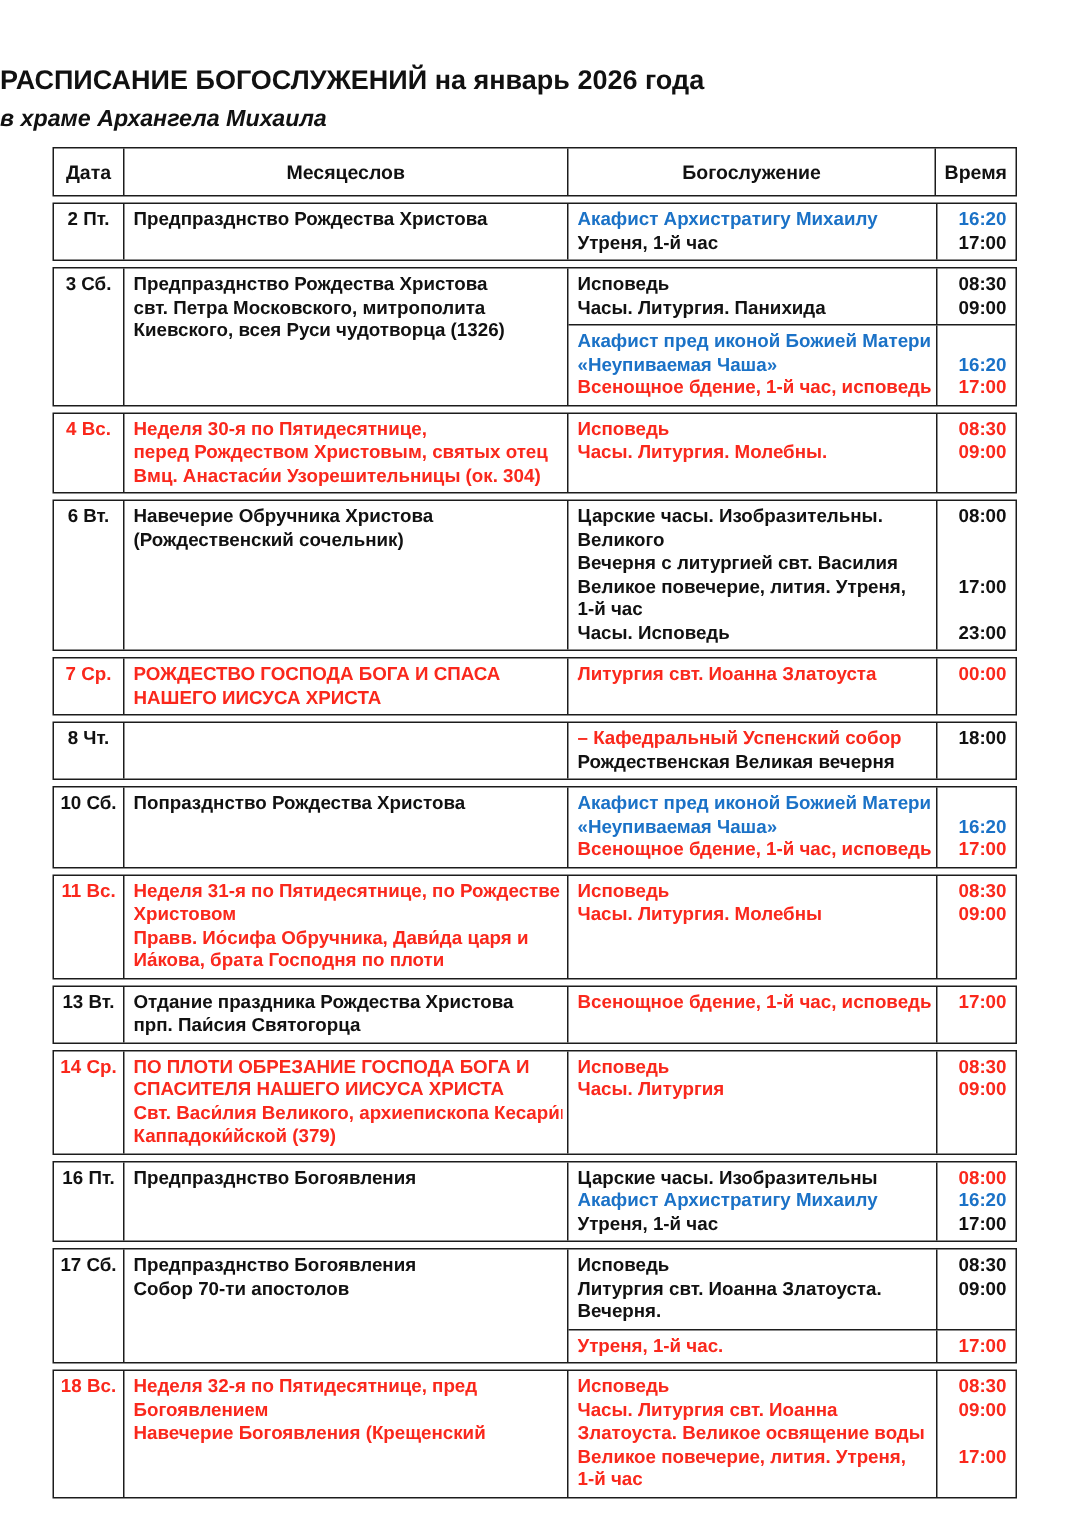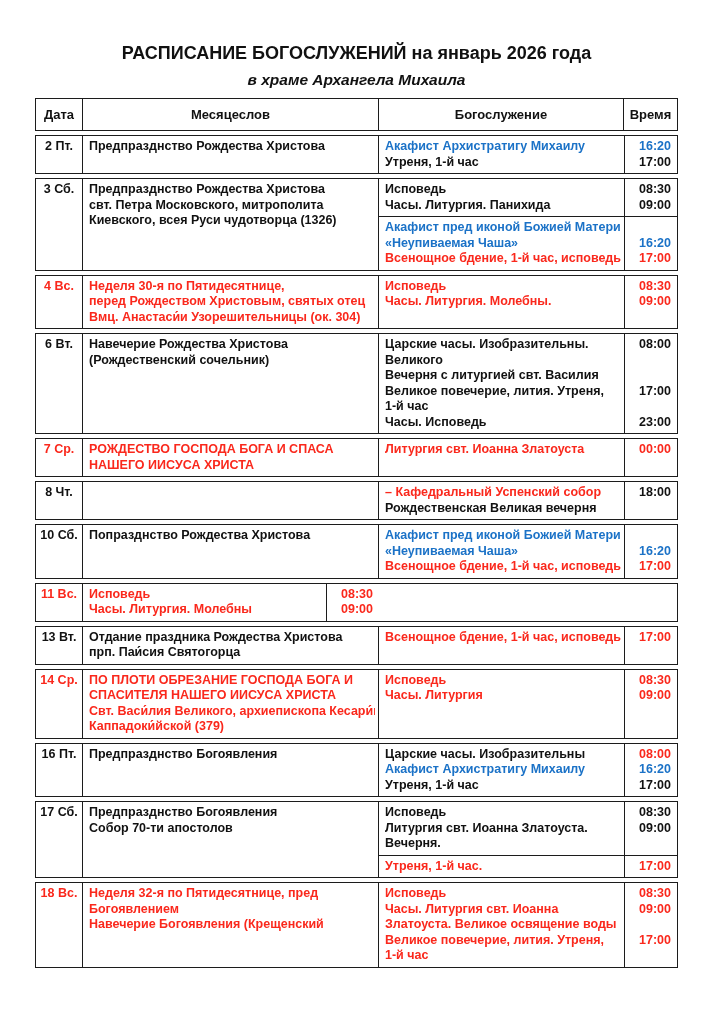--- a/index.html
+++ b/index.html
@@ -13,21 +13,21 @@
   *{box-sizing:border-box;}
   html,body{margin:0;padding:0;}
   body{
     width:713px;height:1024px;
     background:var(--c-bg);
     font-family:"Liberation Sans","DejaVu Sans",sans-serif;
     font-weight:bold;
     color:var(--c-black);
     overflow:hidden;
   }
-  .titles{text-align:center;padding-top:42px;}
+  .titles{text-align:left;padding-top:42px;}
   .title{font-size:18px;line-height:22px;}
   .subtitle{font-size:15.5px;line-height:19px;margin-top:6px;font-style:italic;}
   .tbl{width:643px;margin:9px 0 0 35px;}
   .thead{
     display:grid;
     grid-template-columns:47px 296px 1fr 53px;
     border:1.6px solid var(--c-border);
     margin-bottom:4px;
   }
   .hcell{
@@ -161,21 +161,21 @@
               <div class="time-col">
                 <div class="line c-red">08:30</div>
                 <div class="line c-red">09:00</div>
               </div>
             </div>
           </div>
         </div>
         <div class="trow">
           <div class="cell date c-black">6 Вт.</div>
           <div class="cell mes">
-            <div class="line c-black">Навечерие Рождества Христова</div>
+            <div class="line c-black">Навечерие Обручника Христова</div>
             <div class="line c-black">(Рождественский сочельник)</div>
           </div>
           <div class="svc">
             <div class="subcell">
               <div class="svc-text">
                 <div class="line c-black">Царские часы. Изобразительны.</div>
                 <div class="line c-black">Великого</div>
                 <div class="line c-black">Вечерня с литургией свт. Василия</div>
                 <div class="line c-black">Великое повечерие, лития. Утреня,</div>
                 <div class="line c-black">1-й час</div>
@@ -242,20 +242,26 @@
               <div class="time-col">
                 <div class="line c-blue"></div>
                 <div class="line c-blue">16:20</div>
                 <div class="line c-red">17:00</div>
               </div>
             </div>
           </div>
         </div>
         <div class="trow">
           <div class="cell date c-red">11 Вс.</div>
+          <div class="cell mes">
+            <div class="line c-red">Неделя 31-я по Пятидесятнице, по Рождестве</div>
+            <div class="line c-red">Христовом</div>
+            <div class="line c-red">Правв. Ио́сифа Обручника, Дави́да царя и</div>
+            <div class="line c-red">Иа́кова, брата Господня по плоти</div>
+          </div>
           <div class="svc">
             <div class="subcell">
               <div class="svc-text">
                 <div class="line c-red">Исповедь</div>
                 <div class="line c-red">Часы. Литургия. Молебны</div>
               </div>
               <div class="time-col">
                 <div class="line c-red">08:30</div>
                 <div class="line c-red">09:00</div>
               </div>

